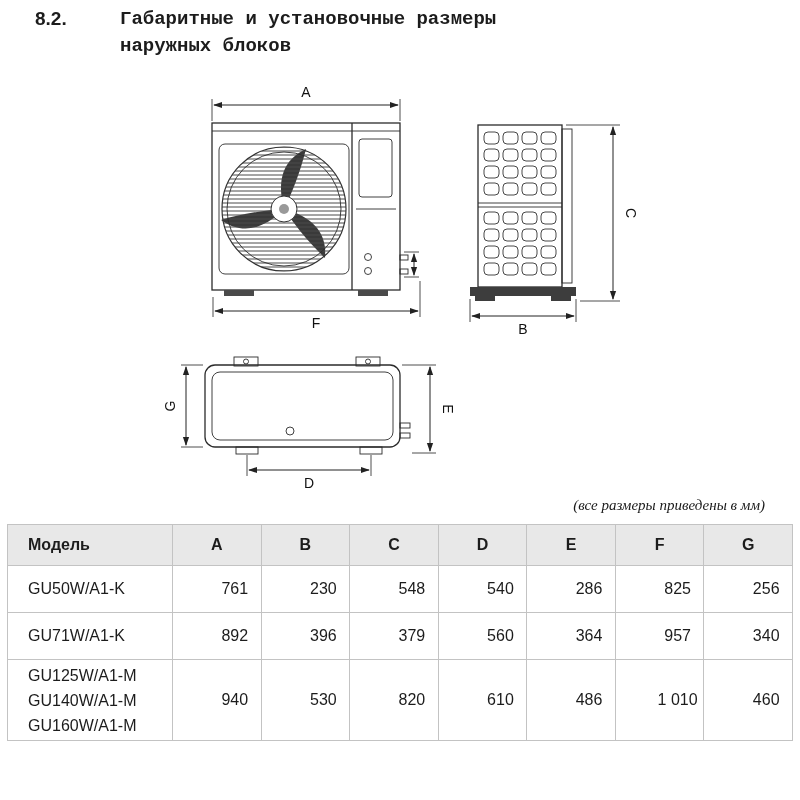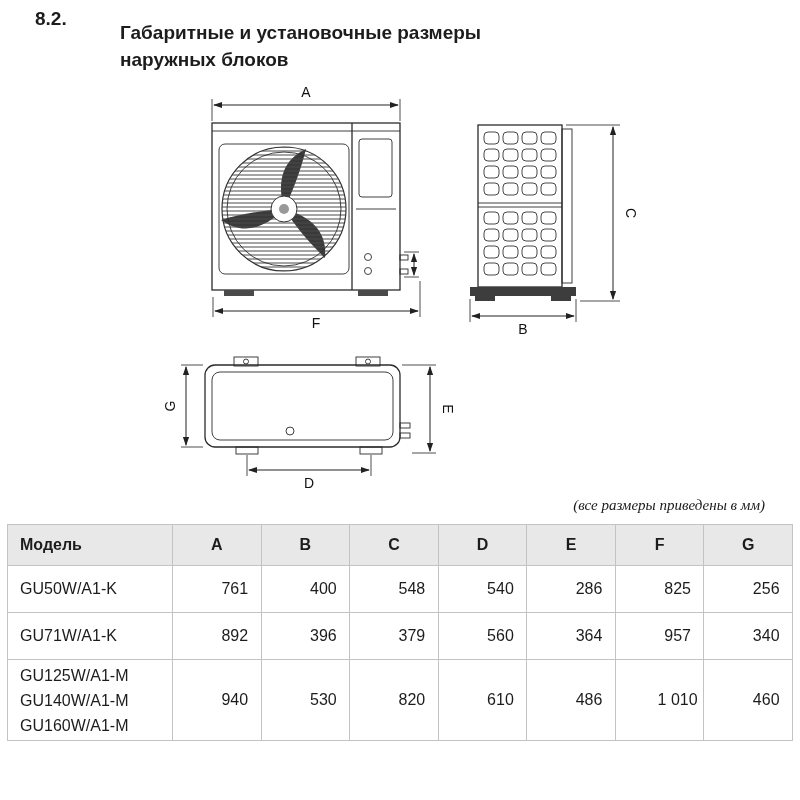--- a/index.html
+++ b/index.html
@@ -14,22 +14,22 @@
     overflow: hidden;
   }
   .page { position: absolute; inset: 0; }
 
   
   .section-num {
     position: absolute; top: 8px; left: 35px;
     font-size: 19px; font-weight: bold;
   }
   .title {
-    position: absolute; top: 20px; left: 120px;
-    font-size: 19px; font-weight: bold; line-height: 1.4; width: 560px;
+    position: absolute; top: 6px; left: 120px;
+    font-size: 19px; font-weight: bold; line-height: 1.4; width: 560px; font-family: Liberation Mono, monospace;
   }
 
   
   .drawing-svg { position: absolute; top: 85px; left: 0; }
   .ln   { stroke: #2b2b2b; stroke-width: 1.3; fill: none; }
   .lnt  { stroke: #2b2b2b; stroke-width: 0.9; fill: none; }
   .dim  { stroke: #222; stroke-width: 1; fill: none; }
   .ext  { stroke: #222; stroke-width: 0.8; fill: none; }
   svg text.dimlbl {
     font-family: "Liberation Sans", sans-serif;
@@ -48,21 +48,21 @@
     width: 786px; border-collapse: collapse; table-layout: fixed;
     font-size: 16px;
   }
   table.dims th, table.dims td {
     border: 1px solid #c3c3c3; text-align: center; padding: 0;
   }
   table.dims th {
     background: #e8e8e8; font-weight: bold; height: 40px;
   }
   table.dims td { height: 46px; background: #fff; padding-left: 36px; }
-  table.dims .model { text-align: left; padding-left: 12px; }
+  table.dims .model { text-align: left; padding-left: 20px; }
   col.c-model { width: 165px; }
   tr.tall td { height: 80px; }
   tr.tall .model div { line-height: 25px; }
 </style>
 </head>
 <body>
 
 <div class="page">
 
   <div class="section-num">8.2.</div>
@@ -209,21 +209,21 @@
         <th>D</th>
         <th>E</th>
         <th>F</th>
         <th>G</th>
       </tr>
     </thead>
     <tbody>
       <tr>
         <td class="model">GU50W/A1-K</td>
         <td>761</td>
-        <td>400</td>
+        <td>230</td>
         <td>548</td>
         <td>540</td>
         <td>286</td>
         <td>825</td>
         <td>256</td>
       </tr>
       <tr>
         <td class="model">GU71W/A1-K</td>
         <td>892</td>
         <td>396</td>

